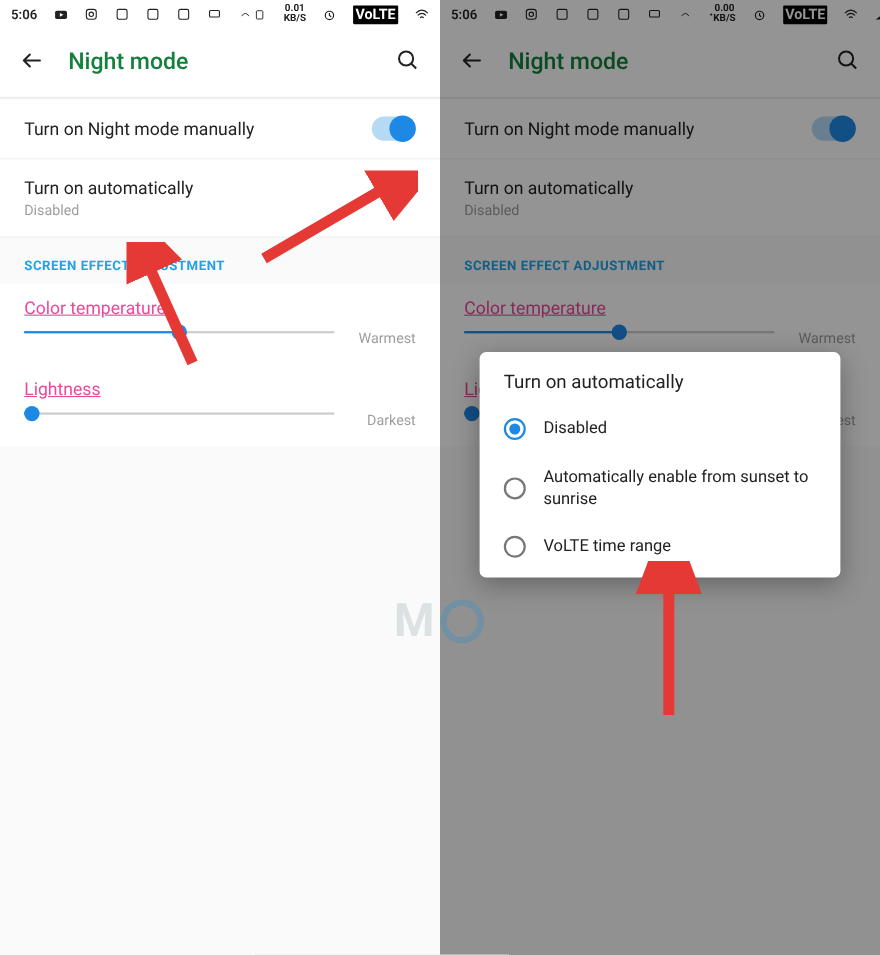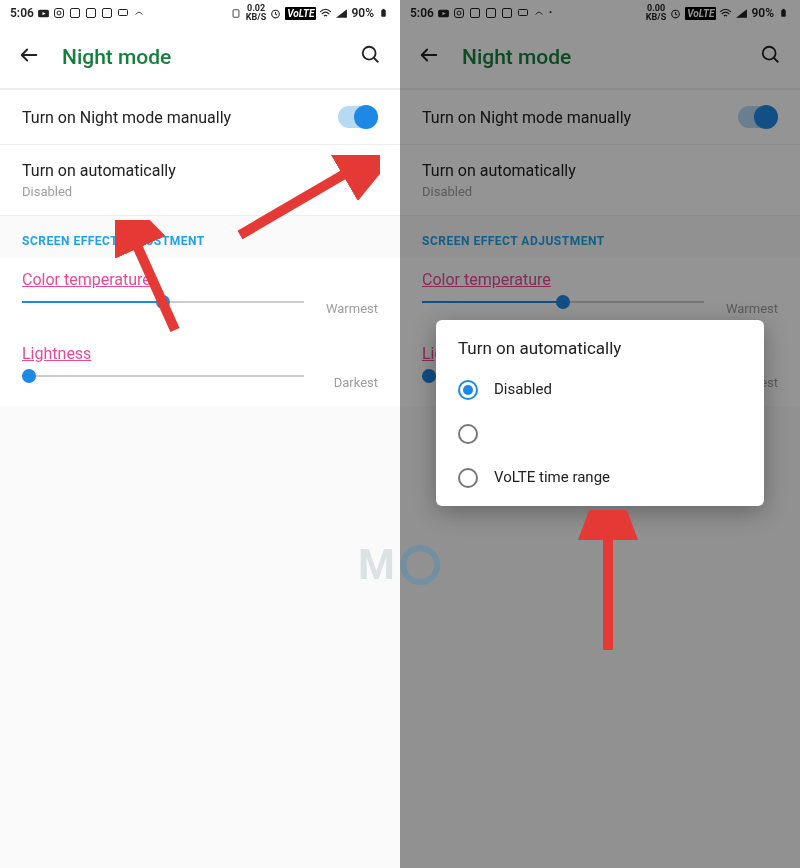--- a/index.html
+++ b/index.html
@@ -30,24 +30,24 @@
     height: 26px;
     display: flex;
     align-items: center;
     justify-content: space-between;
     padding: 0 10px;
     font-size: 12px;
     font-weight: 600;
     color: #222;
     background: #fff;
   }
-  .status-left, .status-right { display:flex; align-items:center; gap:3px; }
+  .status-left, .status-right { display:flex; align-items:center; gap:15px; }
   .ico { width: 13px; height: 13px; display:inline-flex; align-items:center; justify-content:center; }
   .kbs { font-size: 9px; display:flex; flex-direction:column; align-items:center; line-height:1; font-weight:700;}
-  .volte { font-size:10px; font-weight:700; background:#000; color:#fff; padding:1px 2px; border-radius:1px;font-style:italic;}
+  .volte { font-size:13px; font-weight:700; background:#000; color:#fff; padding:1px 2px; border-radius:1px;}
   
   .app-bar {
     height: 64px;
     display: flex;
     align-items: center;
     padding: 0 18px;
     background: #fff;
     border-bottom: 2px solid #eee;
   }
   .app-bar .back { margin-right: 22px; }
@@ -178,21 +178,21 @@
           </svg>
         </span>
     </div>
     <div class="status-right">
       <span class="ico">
           <svg viewBox="0 0 24 24" width="10" height="13">
             <rect x="5" y="3" width="14" height="18" rx="2" fill="none" stroke="#222" stroke-width="2"></rect>
           </svg>
         </span>
       <span class="kbs">
-          <span>0.02</span>
+          <span>0.01</span>
           <span>KB/S</span>
         </span>
       <span class="ico">
           <svg viewBox="0 0 24 24" width="13" height="13">
             <circle cx="12" cy="13" r="7" fill="none" stroke="#222" stroke-width="2"></circle>
             <path d="M12 9v4l3 2" stroke="#222" stroke-width="2" fill="none"></path>
           </svg>
         </span>
       <span class="volte">VoLTE</span>
       <span class="ico">
@@ -423,20 +423,21 @@
   </div>
 
   <div class="dialog">
     <div class="dialog-title">Turn on automatically</div>
     <div class="opt">
       <div class="radio checked"></div>
       <div class="lbl">Disabled</div>
     </div>
     <div class="opt">
       <div class="radio"></div>
+      <div class="lbl">Automatically enable from sunset to sunrise</div>
     </div>
     <div class="opt">
       <div class="radio"></div>
       <div class="lbl">VoLTE time range</div>
     </div>
   </div>
 
   <div class="arrow" style="left:178px; top:510px;">
     <svg width="60" height="150">
         <defs>

